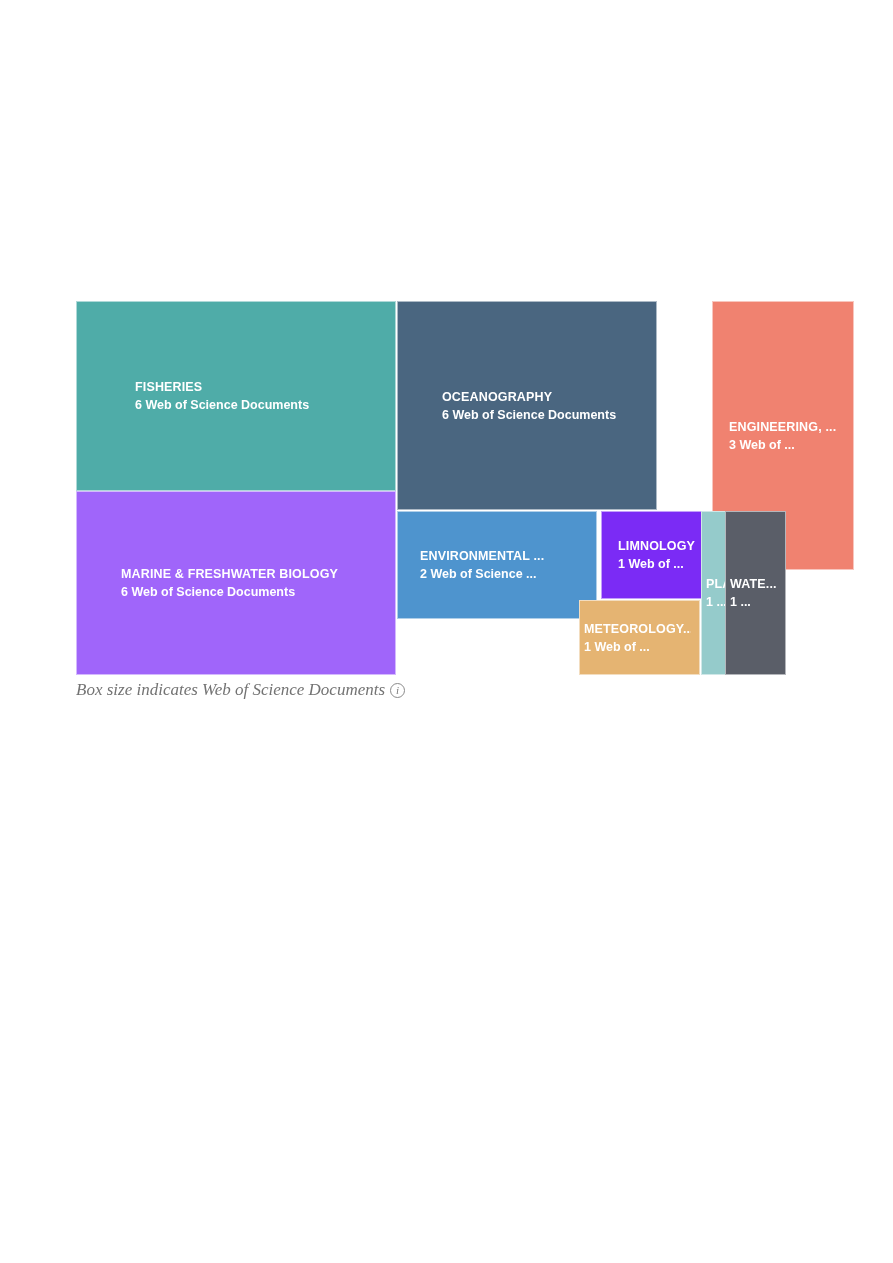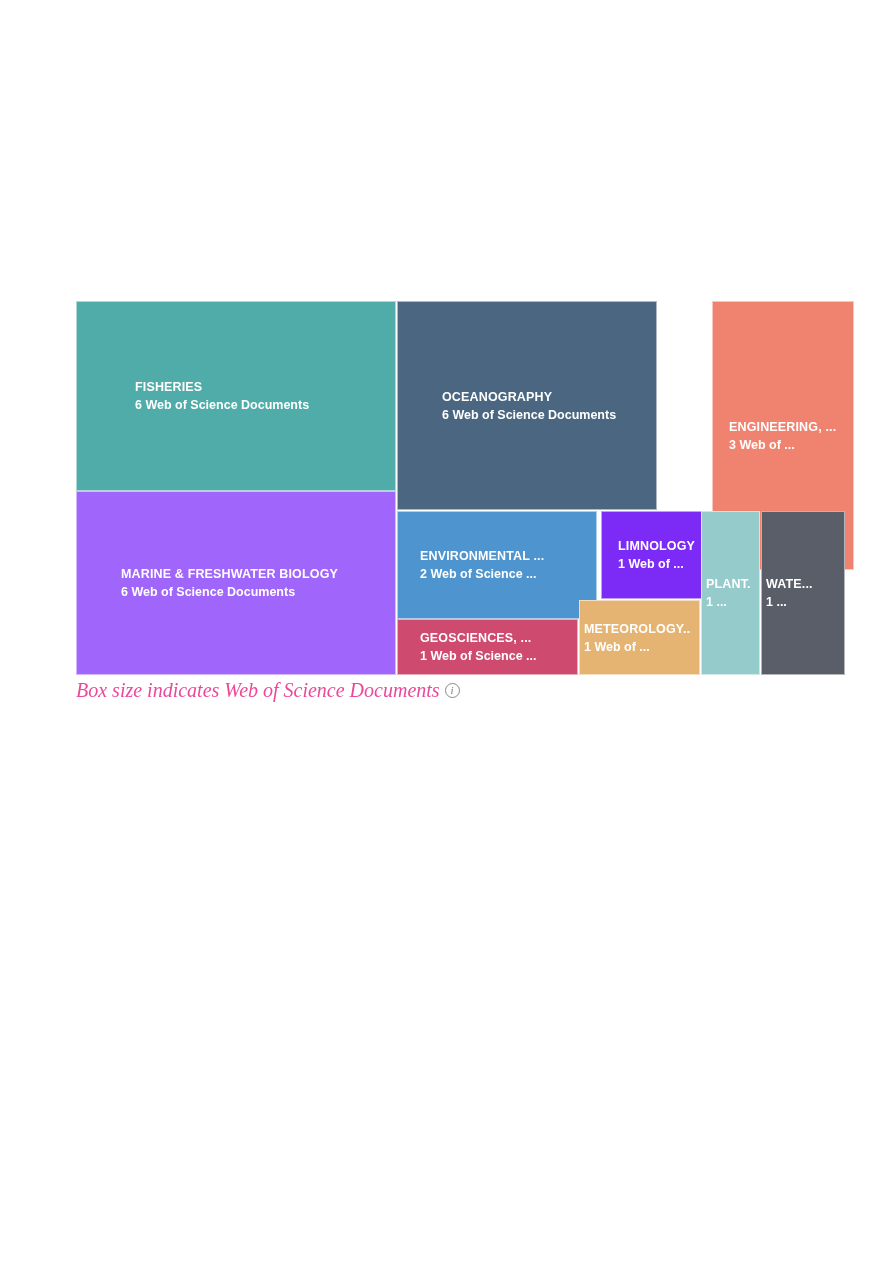--- a/index.html
+++ b/index.html
@@ -82,22 +82,22 @@
     top: 378px;
     display: flex;
     align-items: center;
     gap: 5px;
     height: 22px;
   }
 
   #caption-text {
     font-family: "Liberation Serif", serif;
     font-style: italic;
-    font-size: 20px;
-    color: #ec4899;
+    font-size: 17px;
+    color: #737373;
     white-space: nowrap;
   }
 
   .info-icon {
     display: inline-flex;
     align-items: center;
     justify-content: center;
     width: 15px;
     height: 15px;
     border: 1px solid #8a8a8a;
@@ -140,45 +140,39 @@
           <span class="tile-title">MARINE &amp; FRESHWATER BIOLOGY</span>
           <span class="tile-value">6 Web of Science Documents</span>
         </div>
       </div>
       <div class="tile inset-sm" style="left: 321px; top: 210px; width: 200px; height: 108px; background: rgb(78, 148, 206);">
         <div class="tile-labels">
           <span class="tile-title">ENVIRONMENTAL ...</span>
           <span class="tile-value">2 Web of Science ...</span>
         </div>
       </div>
-      <div class="tile inset-sm" style="left: 321px; top: 318px; width: 181px; height: 56px; background: rgb(206, 74, 110);">
-        <div class="tile-labels">
-          <span class="tile-title">GEOSCIENCES, ...</span>
-          <span class="tile-value">1 Web of Science ...</span>
-        </div>
-      </div>
       <div class="tile inset-xs" style="left: 503px; top: 210px; width: 121px; height: 88px; background: rgb(123, 43, 245); margin-left: 22px;">
         <div class="tile-labels">
           <span class="tile-title">LIMNOLOGY</span>
           <span class="tile-value">1 Web of ...</span>
         </div>
       </div>
       <div class="tile inset-none" style="left: 503px; top: 299px; width: 121px; height: 75px; background: rgb(229, 180, 114);">
         <div class="tile-labels">
           <span class="tile-title">METEOROLOGY...</span>
           <span class="tile-value">1 Web of ...</span>
         </div>
       </div>
       <div class="tile inset-none" style="left: 625px; top: 210px; width: 59px; height: 164px; background: rgb(149, 203, 203);">
         <div class="tile-labels">
           <span class="tile-title">PLANT...</span>
           <span class="tile-value">1 ...</span>
         </div>
       </div>
-      <div class="tile inset-none" style="left: 685px; top: 210px; width: 84px; height: 164px; background: rgb(90, 94, 104);">
+      <div class="tile inset-none" style="left: 649px; top: 210px; width: 61px; height: 164px; background: rgb(90, 94, 104);">
         <div class="tile-labels">
           <span class="tile-title">WATE...</span>
           <span class="tile-value">1 ...</span>
         </div>
       </div>
     </div>
 
   <div id="caption">
     <span id="caption-text">Box size indicates Web of Science Documents</span>
     <span class="info-icon">i</span>

